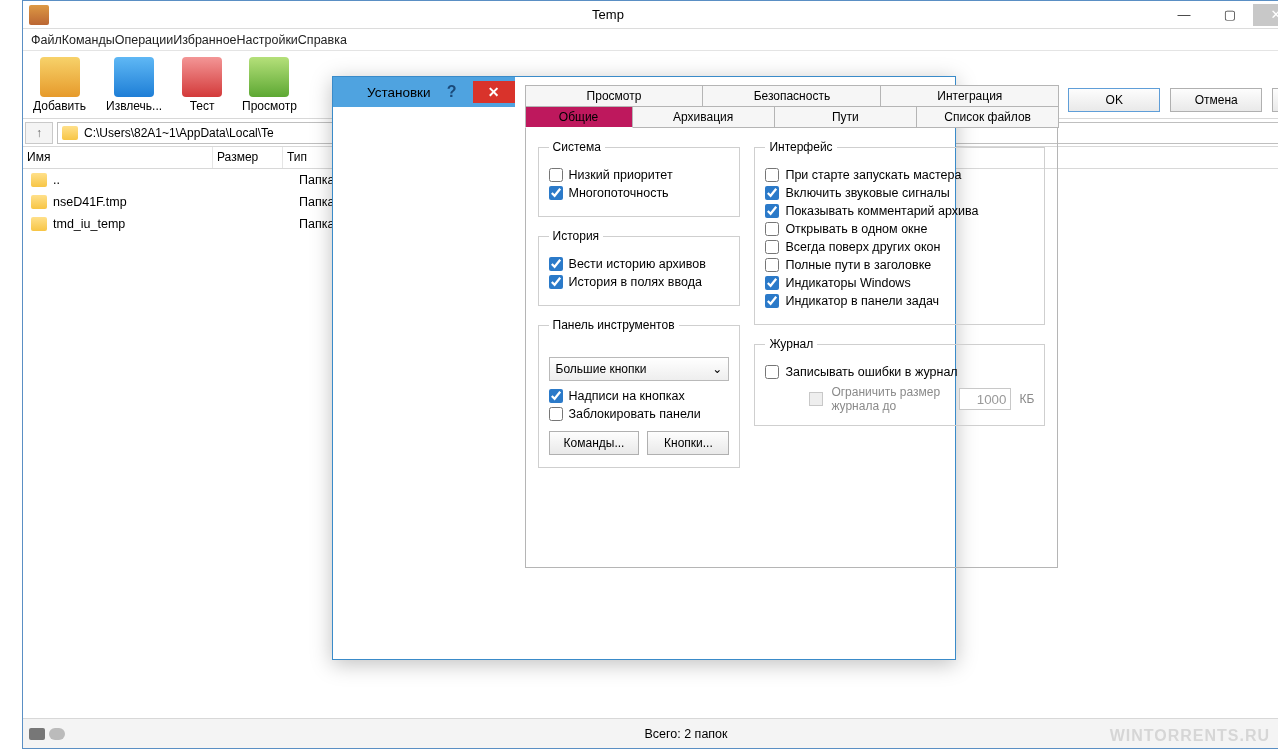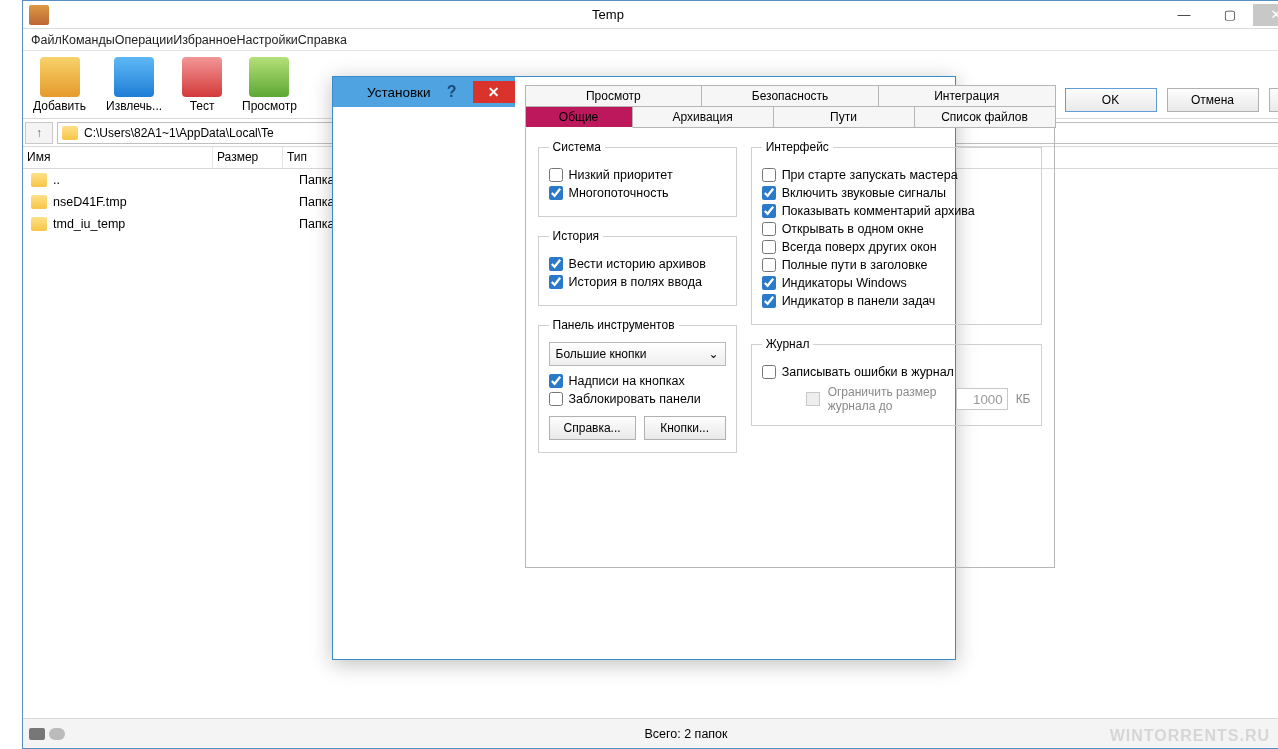--- a/index.html
+++ b/index.html
@@ -50,21 +50,21 @@
   .tab{flex:1;height:22px;border:1px solid #b5b5b5;background:#f6f6f6;display:flex;align-items:center;justify-content:center;font-size:12px;margin-right:-1px;}
   .tab.active{background:#be185d;border-bottom:1px solid #fff;position:relative;z-index:2;}
   .tabrow.r2{margin-top:-1px;}
   .tabcontent{border:1px solid #b5b5b5;border-top:none;padding:12px;display:flex;gap:14px;min-height:440px;}
   .colL,.colR{flex:1;display:flex;flex-direction:column;gap:12px;}
 
   fieldset{border:1px solid #cfcfcf;padding:10px 10px 12px 10px;}
   legend{padding:0 4px;font-size:12px;}
   .chk{display:flex;align-items:center;gap:6px;margin:4px 0;font-size:12.5px;}
   .chk input{width:14px;height:14px;accent-color:#2b7ac9;}
-  .selectbox{width:100%;height:24px;border:1px solid #b9b9b9;background:linear-gradient(#fff,#eee);padding:0 6px;display:flex;align-items:center;justify-content:space-between;font-size:12px;margin-bottom:8px;}
+  .selectbox{width:100%;height:24px;border:1px solid #b9b9b9;background:linear-gradient(#fff,#eee);padding:0 6px;display:flex;align-items:center;justify-content:space-between;font-size:12px;margin-bottom:8px;margin-top:15px;}
   .btnrow{display:flex;gap:8px;margin-top:10px;}
   .wbtn{height:24px;padding:0 14px;border:1px solid #b0b0b0;background:linear-gradient(#fdfdfd,#e9e9e9);font-size:12px;display:flex;align-items:center;justify-content:center;min-width:82px;}
   .limitrow{display:flex;align-items:center;gap:8px;margin-top:6px;font-size:12px;color:#8a8a8a;padding-left:44px;}
   .limitrow .ghost-chk{width:14px;height:14px;border:1px solid #c8c8c8;background:#eee;}
   .limitrow .numbox{width:52px;height:22px;border:1px solid #c8c8c8;text-align:right;padding:0 4px;color:#999;background:#fff;}
 
   .dlg-buttons{height:46px;display:flex;align-items:center;justify-content:center;gap:10px;border-top:0;}
   .watermark{position:absolute;right:8px;bottom:4px;color:#d6d6d6;font-size:16px;letter-spacing:1px;font-weight:bold;}
 </style>
 </head>
@@ -201,21 +201,21 @@
             </div>
           <label class="chk">
               <input type="checkbox" checked="" style="">
               <span>Надписи на кнопках</span>
             </label>
           <label class="chk">
               <input type="checkbox" style="">
               <span>Заблокировать панели</span>
             </label>
           <div class="btnrow">
-            <div class="wbtn">Справка...</div>
+            <div class="wbtn">Команды...</div>
             <div class="wbtn">Кнопки...</div>
           </div>
         </fieldset>
       </div>
       <div class="colR">
         <fieldset>
           <legend>Интерфейс</legend>
           <label class="chk">
               <input type="checkbox" style="">
               <span>При старте запускать мастера</span>

